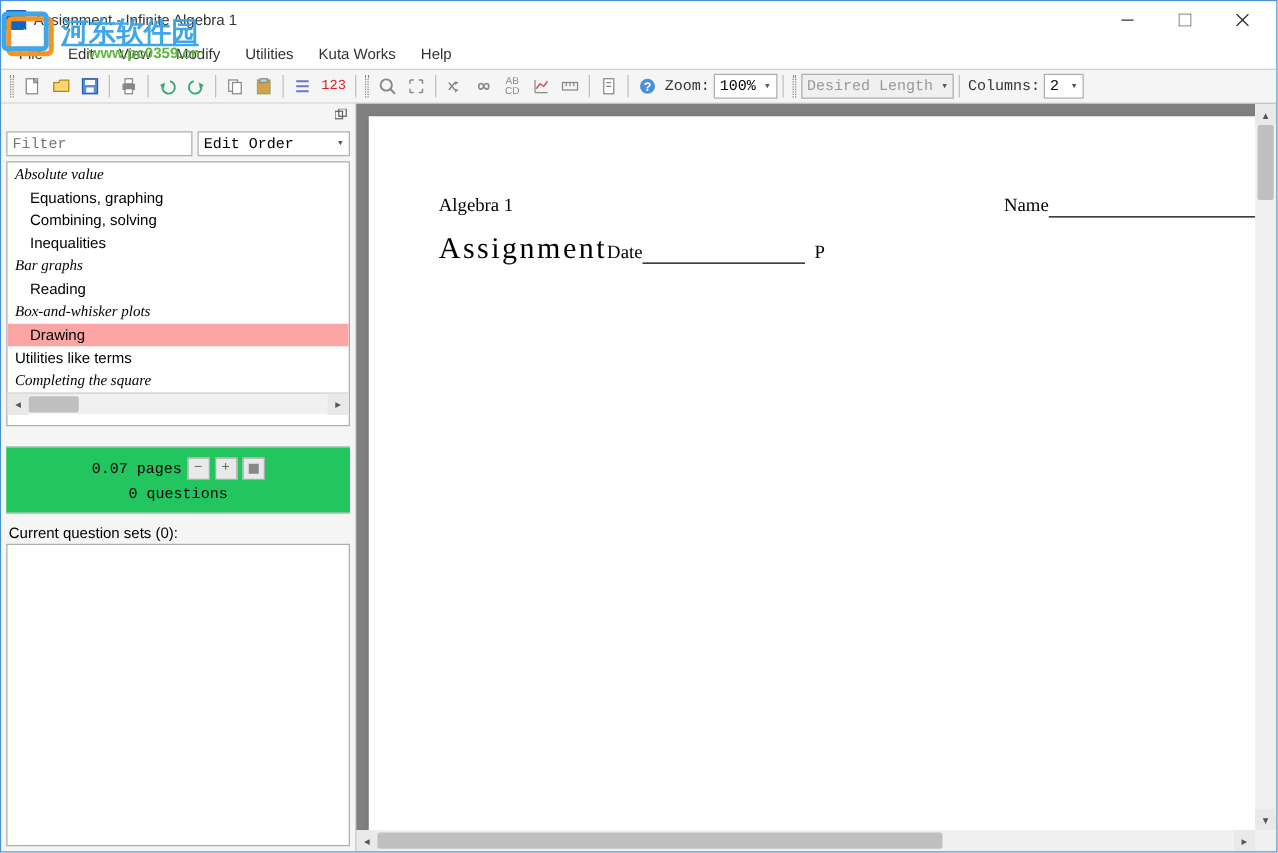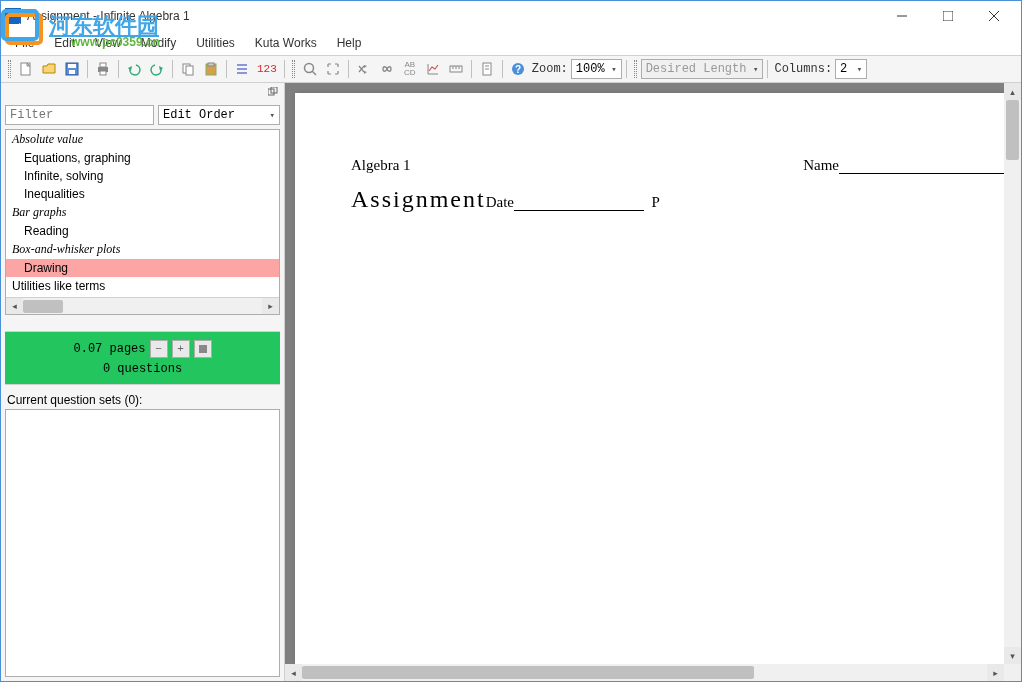--- a/index.html
+++ b/index.html
@@ -38,21 +38,21 @@
 
 
 .sidebar { width: 284px; background: #f5f5f5; border-right: 1px solid #d0d0d0; display: flex; flex-direction: column; }
 .side-header { height: 18px; display: flex; justify-content: flex-end; padding: 2px 4px; }
 .side-pop { width: 14px; height: 14px; cursor: pointer; display:flex; align-items:center; justify-content:center; }
 .side-filter-row { display: flex; padding: 4px; gap: 4px; }
 .filter-input { flex: 1; height: 20px; border: 1px solid #adadad; padding: 0 4px; font-family: "Courier New", monospace; font-size: 12px; color: #999; min-width: 0; }
 .order-select { width: 122px; height: 20px; border: 1px solid #adadad; background: #fff; font-family: "Courier New", monospace; font-size: 12px; padding: 0 16px 0 4px; position: relative; display: inline-flex; align-items: center; cursor: pointer; }
 .order-select::after { content: "▾"; position: absolute; right: 4px; font-size: 9px; color: #555; }
 
-.topic-list { height: 186px; background: #fff; border: 1px solid #adadad; margin: 0 4px; overflow-y: scroll; overflow-x: auto; position: relative; }
+.topic-list { height: 212px; background: #fff; border: 1px solid #adadad; margin: 0 4px; overflow-y: scroll; overflow-x: auto; position: relative; }
 .topic-cat { font-style: italic; font-family: "Comic Sans MS", cursive; font-size: 12px; padding: 2px 6px; cursor: pointer; }
 .topic-sub { font-family: "Segoe UI", sans-serif; font-size: 12px; padding: 2px 6px 2px 18px; cursor: pointer; }
 .topic-sub.selected { background: #fca5a5; }
 .list-hscroll { position: sticky; bottom: 0; height: 17px; background: #f0f0f0; border-top: 1px solid #d0d0d0; display: flex; align-items: center; }
 .hs-btn { width: 17px; height: 17px; background: #e9e9e9; display:flex; align-items:center; justify-content:center; font-size:9px; color:#555; cursor:pointer;}
 .hs-track { flex:1; height:17px; position:relative;}
 .hs-thumb { position:absolute; left:0; top:2px; height:13px; width:40px; background:#c0c0c0; border-radius:2px;}
 
 .stats-panel { margin: 16px 4px 4px; padding: 6px; background: #22c55e; border-top: 1px solid #d0d0d0; border-bottom: 1px solid #d0d0d0; }
 .stats-row { display: flex; align-items: center; justify-content: center; gap: 4px; font-family: "Courier New", monospace; font-size: 12px; padding: 2px 0; }
@@ -278,21 +278,21 @@
     <div class="side-filter-row">
       <input class="filter-input" placeholder="Filter" style="">
       <div class="order-select">
           <span>Edit Order</span>
         </div>
     </div>
 
     <div class="topic-list">
       <div class="topic-cat">Absolute value</div>
       <div class="topic-sub">Equations, graphing</div>
-      <div class="topic-sub">Infinite, solving</div>
+      <div class="topic-sub">Combining, solving</div>
       <div class="topic-sub">Inequalities</div>
       <div class="topic-cat">Bar graphs</div>
       <div class="topic-sub">Reading</div>
       <div class="topic-cat">Box-and-whisker plots</div>
       <div class="topic-sub selected">Drawing</div>
       <div class="topic-sub" style="padding-left:6px;">Utilities like terms</div>
       <div class="topic-cat">Completing the square</div>
       <div class="list-hscroll">
         <div class="hs-btn">◂</div>
         <div class="hs-track">

